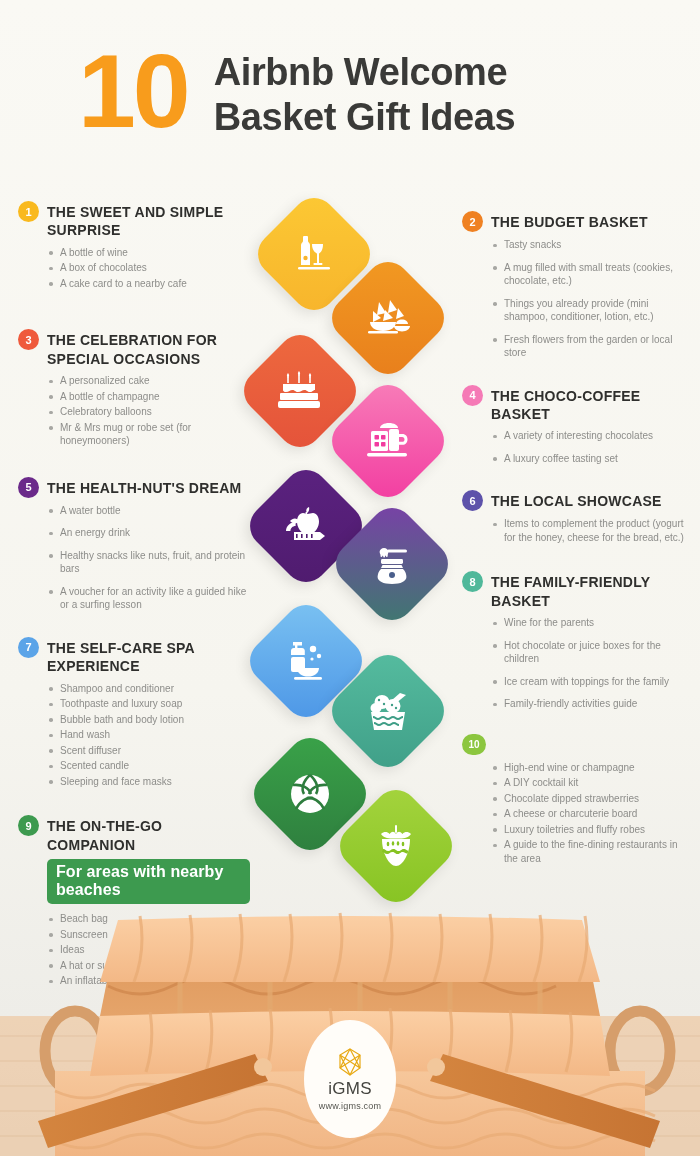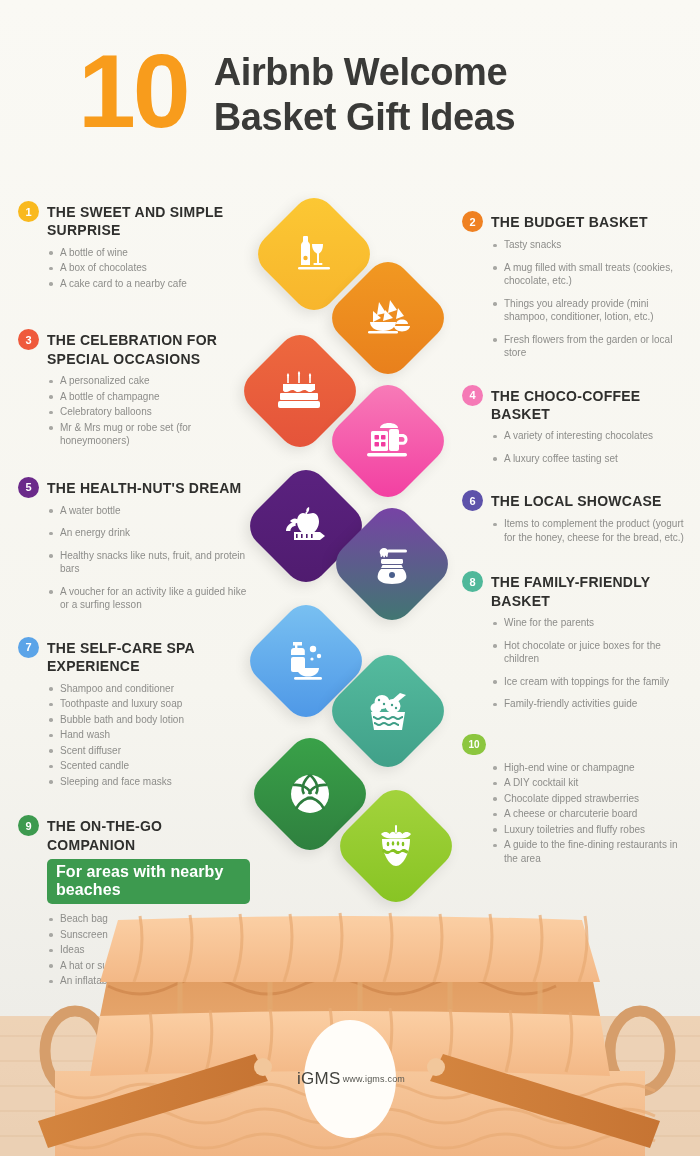--- a/index.html
+++ b/index.html
@@ -84,21 +84,21 @@
   .dia > svg { transform: rotate(-45deg); }
 
   
   .basket-wrap { position: absolute; left: 0; bottom: 0; width: 700px; height: 270px; }
 
   
   .logo {
     position: absolute; left: 304px; top: 1020px;
     width: 92px; height: 118px; border-radius: 50%;
     background: #fffdf9;
-    display: flex; flex-direction: row; align-items: center; justify-content: center;
+    display: flex; flex-direction: column; align-items: center; justify-content: center;
     gap: 2px;
   }
   .logo-name { font-size: 17px; color: #44443f; letter-spacing: 0.3px; }
   .logo-url  { font-size: 9px; color: #55554f; letter-spacing: 0.2px; }
 </style>
 </head>
 <body>
 
 <div id="page">
 

